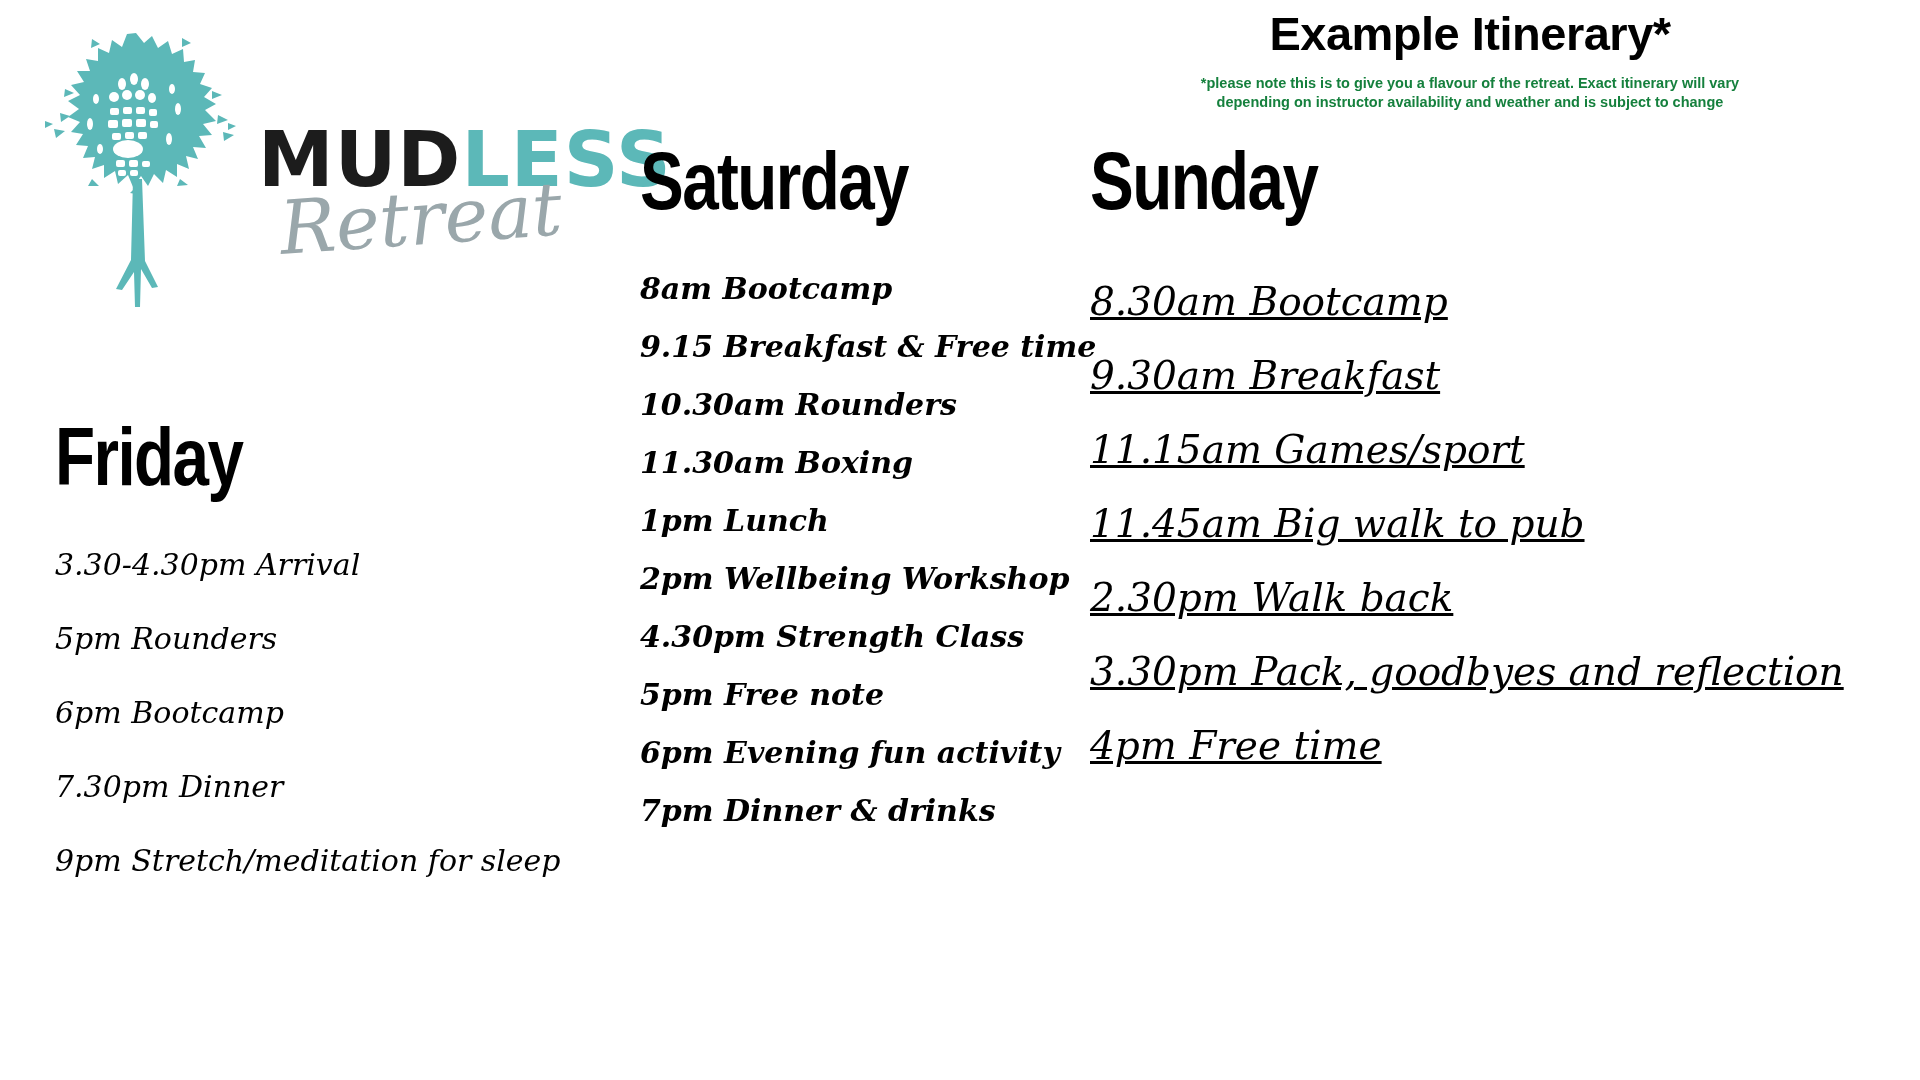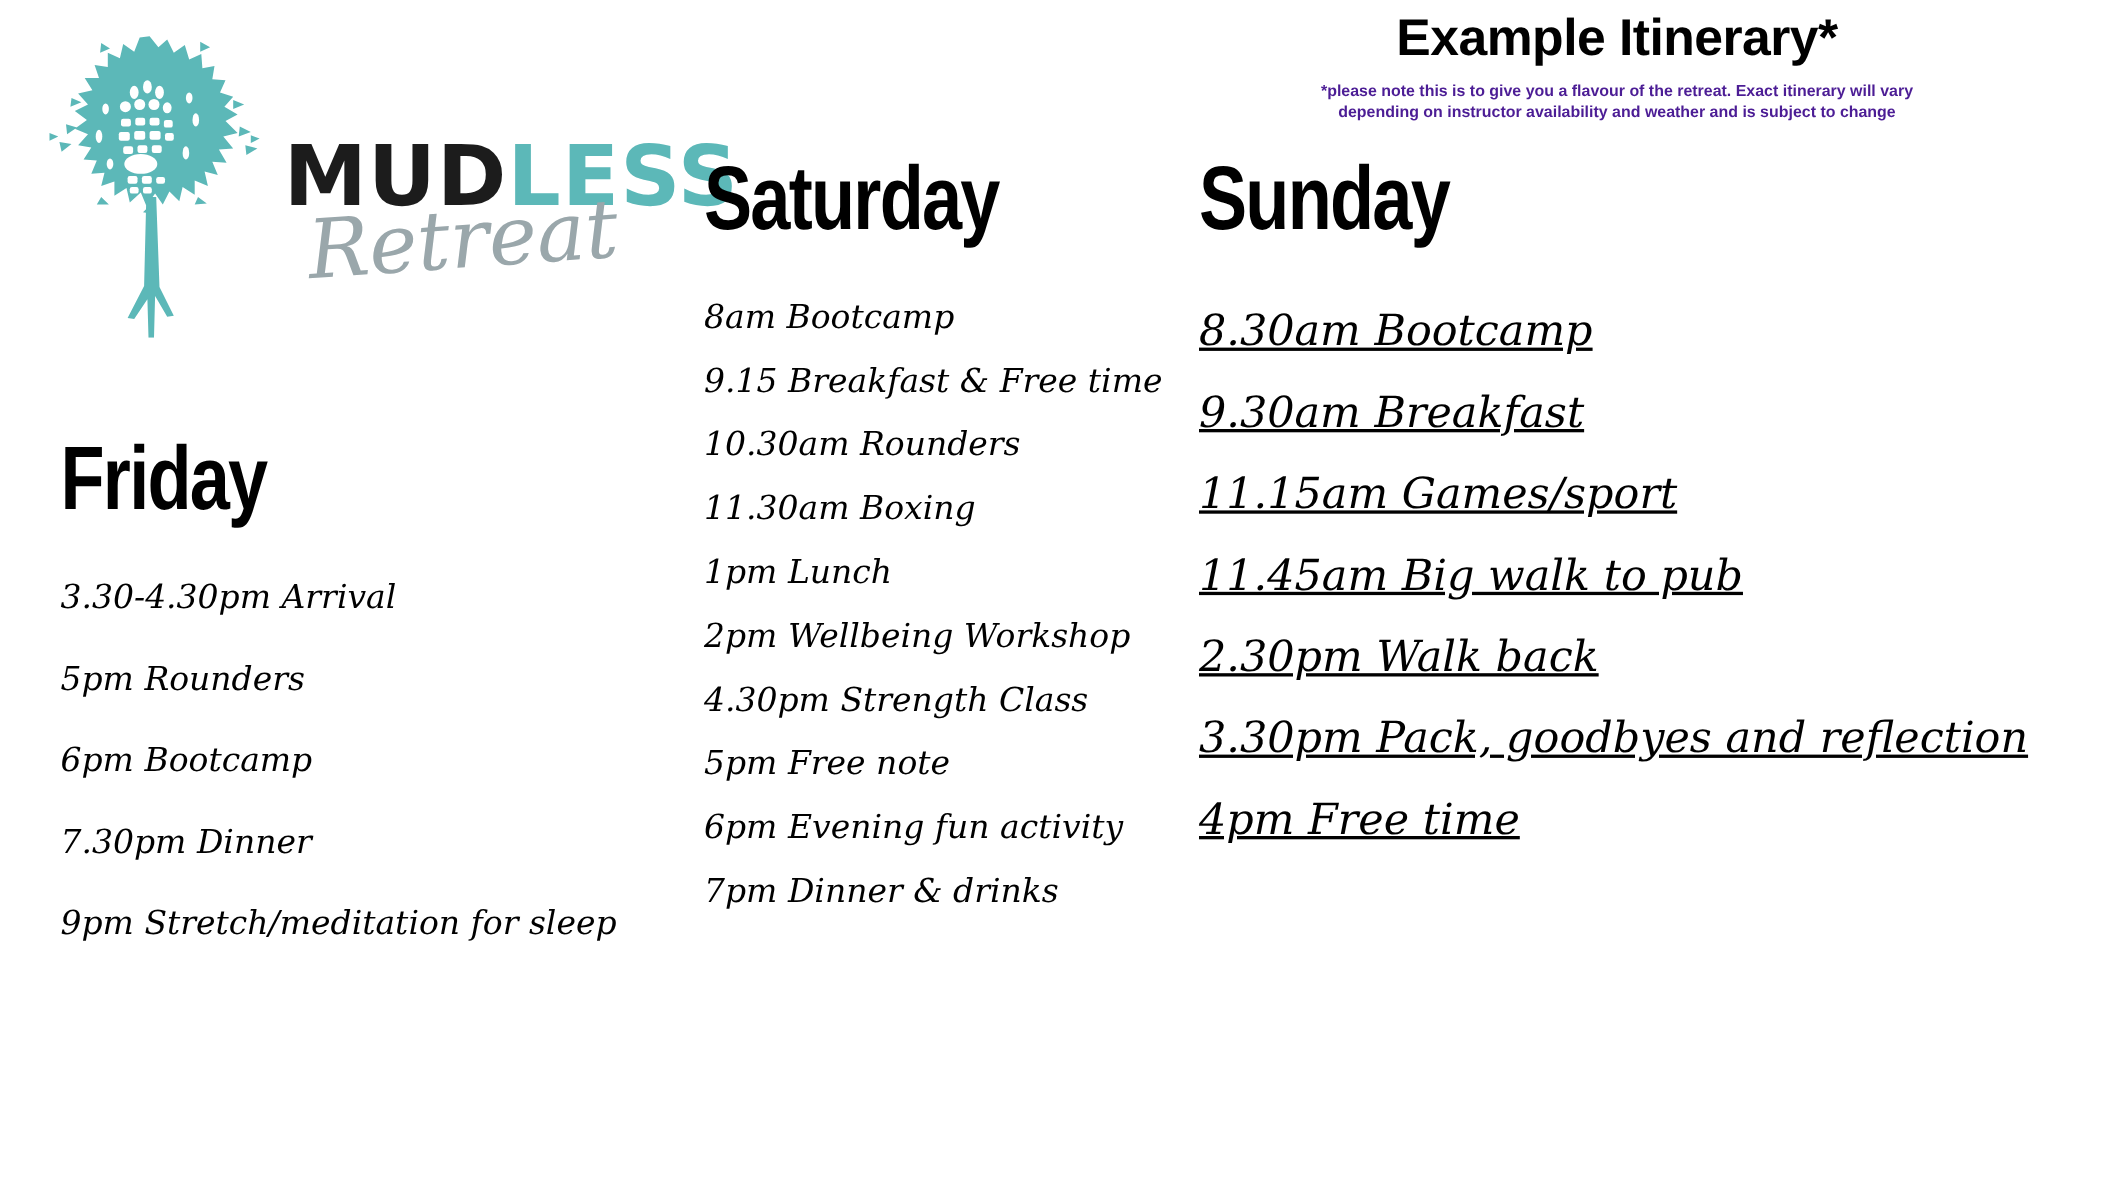--- a/index.html
+++ b/index.html
@@ -77,28 +77,28 @@
     line-height: 1.1;
     color: #000;
   }
   #itinerary-disclaimer {
     font-family: "Liberation Sans", sans-serif;
     font-weight: bold;
     font-size: 14.5px;
     line-height: 1.3;
     margin: 14px auto 0 auto;
     width: 580px;
-    color: #4c1d95;
+    color: #15803d;
   }
 
   
   .day-column {
     position: absolute;
   }
-  #column-friday  { left: 55px;   top: 395px;  width: 560px; }
+  #column-friday  { left: 55px;   top: 416px;  width: 560px; }
   #column-saturday{ left: 640px;  top: 140px;  width: 420px; }
   #column-sunday  { left: 1090px; top: 140px;  width: 520px; }
 
   .day-title {
     font-family: "Liberation Sans", sans-serif;
     font-weight: bold;
     font-size: 78px;
     letter-spacing: -2px;
     line-height: 1.0;
     margin: 0;
@@ -110,21 +110,21 @@
   #column-friday .day-title   { font-size: 82px; }
   #column-saturday .day-title { font-size: 82px; }
   #column-sunday .day-title   { font-size: 82px; }
 
   .schedule-list {
     list-style: none;
     margin: 0;
     padding: 0;
   }
   #column-friday .schedule-list   { margin-top: 52px; }
-  #column-saturday .schedule-list { margin-top: 52px; }
+  #column-saturday .schedule-list { margin-top: 52px; font-weight: bold; }
   #column-sunday .schedule-list   { margin-top: 60px; }
 
   .schedule-item {
     font-family: "DejaVu Serif", serif;
     font-style: italic;
     color: #000;
     white-space: nowrap;
   }
   #column-friday .schedule-item {
     font-size: 30px;

